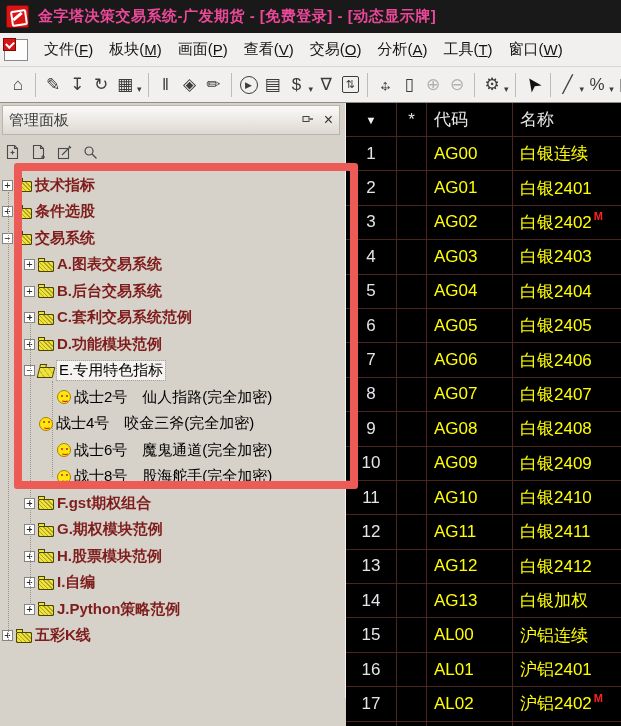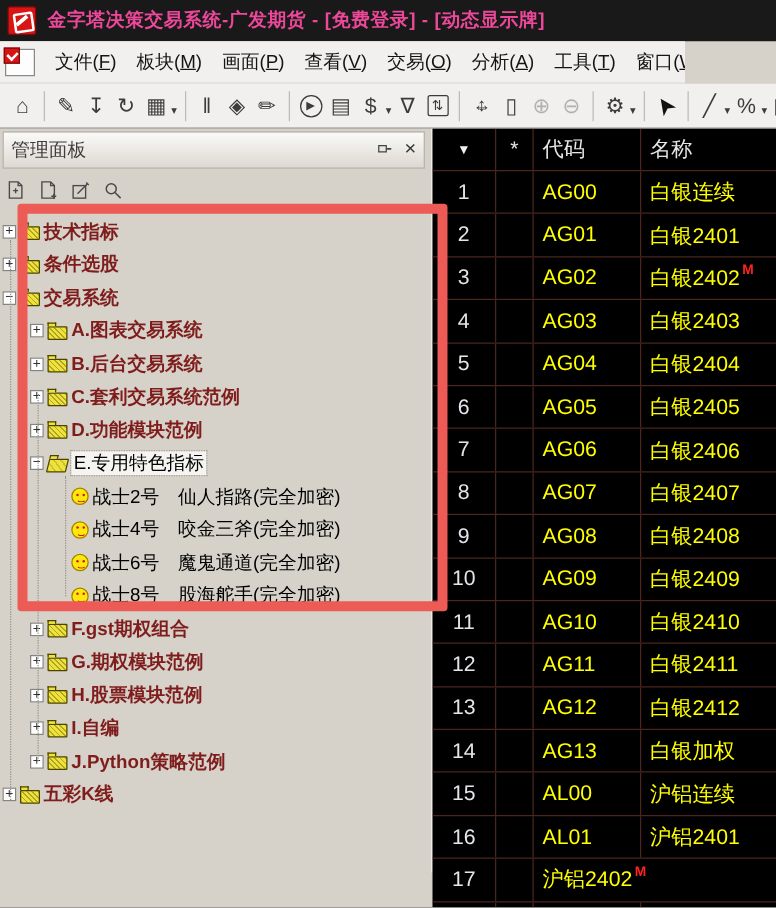--- a/index.html
+++ b/index.html
@@ -6,21 +6,21 @@
   #app{position:relative;width:621px;height:726px;overflow:hidden;
        font-family:"Liberation Sans","DejaVu Sans",sans-serif;background:#d6d2c9;}
   
   #titlebar{position:absolute;left:0;top:0;width:621px;height:33px;background:#191919;
             display:flex;align-items:center;gap:9px;padding-left:6px;box-sizing:border-box;}
   .app-ico{width:21px;height:21px;background:#d91414;border:1px solid #7d0b0b;border-radius:2px;position:relative;flex:0 0 auto;}
   .app-ico::before{content:"";position:absolute;left:4px;top:4px;width:12px;height:12px;border:2px solid #fff;border-radius:2px;transform:rotate(-8deg);}
   .app-ico::after{content:"";position:absolute;left:5px;top:9px;width:11px;height:3px;background:#fff;transform:rotate(-40deg);}
   #title-text{color:#ec4899;font-size:15px;font-weight:bold;white-space:nowrap;letter-spacing:.5px;}
   
-  #menubar{position:absolute;left:0;top:33px;width:548px;height:34px;background:#f1f0ef;border-bottom:1px solid #d9d8d6;
+  #menubar{position:absolute;left:0;top:33px;width:621px;height:34px;background:#f1f0ef;border-bottom:1px solid #d9d8d6;
            display:flex;align-items:center;box-sizing:border-box;white-space:nowrap;overflow:hidden;}
   .menu-ico{width:22px;height:20px;background:#fdfdfd;border:1px solid #8a8a8a;margin:0 8px 0 4px;position:relative;flex:0 0 auto;}
   .menu-ico::before{content:"";position:absolute;left:-2px;top:-2px;width:11px;height:11px;background:#d91414;border:1px solid #7d0b0b;}
   .menu-ico::after{content:"";position:absolute;left:1px;top:1px;width:6px;height:4px;border-left:2px solid #fff;border-bottom:2px solid #fff;transform:rotate(-45deg);}
   .menu-item{font-size:15px;color:#141414;padding:0 8px;height:100%;display:flex;align-items:center;cursor:default;}
   .menu-item u{text-decoration:underline;}
   
   #toolbar{position:absolute;left:0;top:67px;width:621px;height:36px;background:#f1f0ef;border-bottom:1px solid #8f8d89;
            display:flex;align-items:center;box-sizing:border-box;padding-left:6px;overflow:hidden;}
   .tb-sep{width:1px;height:24px;background:#bdbbb7;margin:0 5px;flex:0 0 auto;}
@@ -270,21 +270,21 @@
         <div class="titem selected" style="padding-left: 24px;">
           <span class="expander">−</span>
           <span class="folder open"></span>
           <span class="tlabel">E.专用特色指标</span>
         </div>
         <div class="titem plain" style="padding-left: 46px;">
           <span class="spacer" style="width: 8px;"></span>
           <span class="smiley"></span>
           <span class="tlabel">战士2号　仙人指路(完全加密)</span>
         </div>
-        <div class="titem plain" style="padding-left: 46px;">
+        <div class="titem plain" style="padding-left: 28px;">
           <span class="spacer" style="width: 8px;"></span>
           <span class="smiley"></span>
           <span class="tlabel">战士4号　咬金三斧(完全加密)</span>
         </div>
         <div class="titem plain" style="padding-left: 46px;">
           <span class="spacer" style="width: 8px;"></span>
           <span class="smiley"></span>
           <span class="tlabel">战士6号　魔鬼通道(完全加密)</span>
         </div>
         <div class="titem plain" style="padding-left: 46px;">
@@ -427,20 +427,21 @@
       </div>
       <div class="trow">
         <div class="tcell c-num">16</div>
         <div class="tcell c-star"></div>
         <div class="tcell c-code">AL01</div>
         <div class="tcell c-name">沪铝2401</div>
       </div>
       <div class="trow">
         <div class="tcell c-num">17</div>
         <div class="tcell c-star"></div>
+        <div class="tcell c-code">AL02</div>
         <div class="tcell c-name">沪铝2402<span class="mark">M</span></div>
       </div>
       <div class="trow">
         <div class="tcell c-num">18</div>
         <div class="tcell c-star"></div>
         <div class="tcell c-code">AL03</div>
         <div class="tcell c-name">沪铝2403</div>
       </div>
     </div>
 

